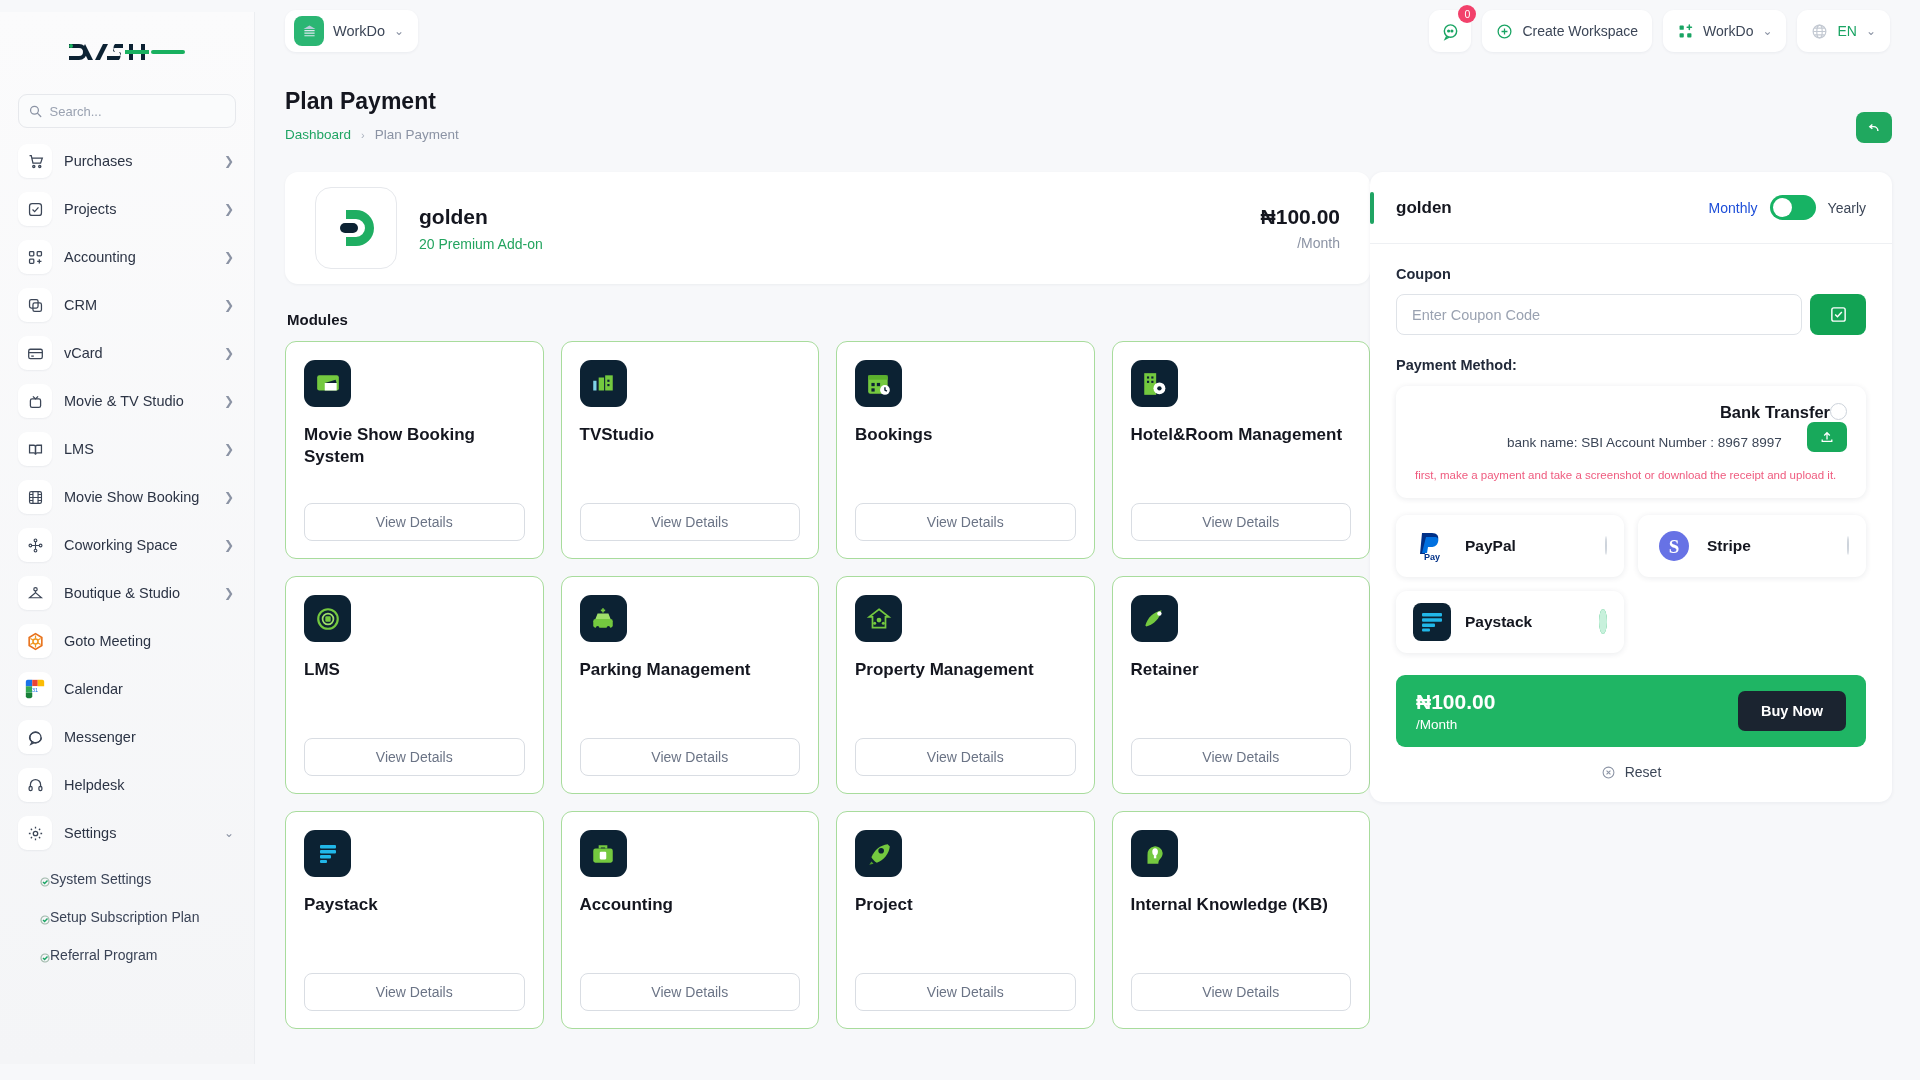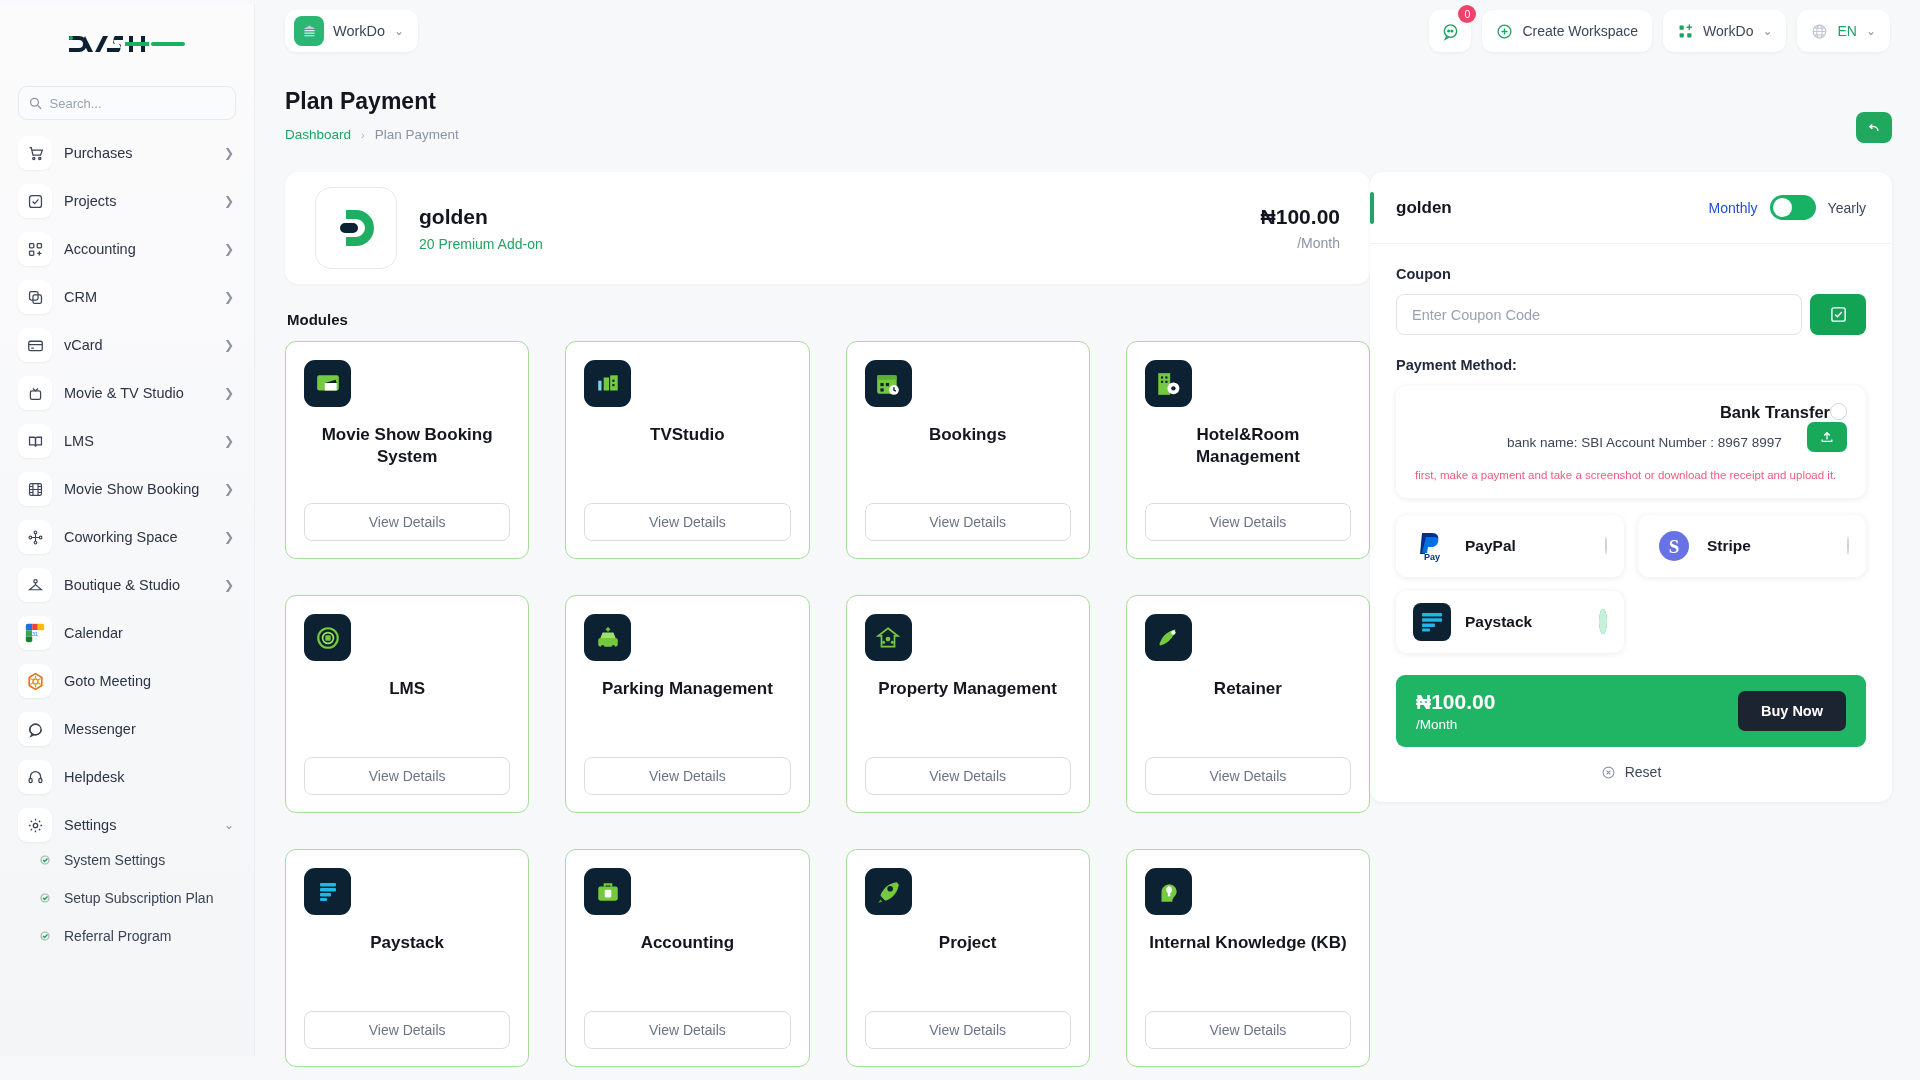--- a/index.html
+++ b/index.html
@@ -5,21 +5,21 @@
   * { box-sizing: border-box; margin: 0; padding: 0; }
   html, body {
     width: 1920px; height: 1080px;
     font-family: "Liberation Sans", sans-serif;
     background: #f7f8fa;
     overflow: hidden;
     color: #1b2559;
   }
   
   #sidebar {
-    position: absolute; left: 0; top: 4px;
+    position: absolute; left: 0; top: 12px;
     width: 255px; height: 1052px;
     background: linear-gradient(180deg,#fbfbfc 0%,#f4f5f7 100%);
     border-right: 1px solid #eceef1;
     overflow: hidden;
   }
   #logo-wrap { height: 78px; display: flex; align-items: center; justify-content: center; }
   .logo-svg { width: 124px; height: 34px; }
   #search-box {
     margin: 4px 18px 8px 18px; height: 34px;
     background: #fafbfc; border: 1px solid #e6e8ec; border-radius: 9px;
@@ -38,21 +38,21 @@
     cursor: pointer; border-radius: 10px;
   }
   .nav-ico {
     width: 34px; height: 34px; min-width: 34px; border-radius: 9px;
     background: #ffffff; box-shadow: 0 1px 2px rgba(20,30,60,.06);
     display: flex; align-items: center; justify-content: center;
   }
   .nav-label { font-size: 14.5px; color: #2c3445; flex: 1; white-space: nowrap; }
   .chev { color: #8b93a4; font-size: 12px; line-height: 1; }
   .sub-item {
-    display: flex; align-items: flex-start; gap: 14px;
+    display: flex; align-items: center; 
     height: 38px; margin-left: 40px; font-size: 14px; color: #3a4356; cursor: pointer;
   }
   .sub-dot { width: 10px; height: 10px; min-width: 10px; }
 
   
   #topbar { position: absolute; left: 255px; top: 0; right: 0; height: 72px; }
   .pill {
     background: #fff; border-radius: 11px; height: 42px;
     display: flex; align-items: center; gap: 9px; padding: 0 14px;
     box-shadow: 0 1px 3px rgba(20,30,60,.06); cursor: pointer;
@@ -99,21 +99,21 @@
     display: flex; align-items: center; justify-content: center; background: #fff;
   }
   #plan-meta { margin-left: 22px; }
   #plan-name { font-size: 21px; font-weight: bold; color: #14161f; }
   #plan-addons { font-size: 14px; color: #23a45f; margin-top: 7px; }
   #plan-price-wrap { margin-left: auto; text-align: right; }
   #plan-price { font-size: 21px; font-weight: bold; color: #14161f; }
   #plan-period { font-size: 14px; color: #8b93a4; margin-top: 6px; }
 
   #modules-title { font-size: 15px; font-weight: bold; color: #14161f; margin: 27px 0 13px 2px; }
-  #modules-grid { display: grid; grid-template-columns: repeat(4, 1fr); gap: 36px; text-align: center; }
+  #modules-grid { display: grid; grid-template-columns: repeat(4, 1fr); gap: 17px; }
   .mod-card {
     background: #fff; border: 1px solid #a8dc9c; border-radius: 11px;
     padding: 18px 18px 17px 18px; height: 218px;
     display: flex; flex-direction: column;
   }
   .mod-ico {
     width: 47px; height: 47px; border-radius: 11px; background: #0c2233;
     display: flex; align-items: center; justify-content: center;
   }
   .mod-name { font-size: 17px; font-weight: bold; color: #14161f; margin-top: 17px; line-height: 1.32; }
@@ -345,43 +345,43 @@
           <circle cx="10" cy="5" r="2"></circle>
             <path d="M10 7v2L3 15h14L10 9"></path>
         </svg>
         </span>
       <span class="nav-label">Boutique &amp; Studio</span>
       <span class="chev">❯</span>
     </div>
 
     <div class="nav-item">
       <span class="nav-ico">
+        <svg width="19" height="19" viewBox="0 0 24 24">
+          <path d="M12 2l8 5v10l-8 5-8-5V7z" fill="none" stroke="#e8701a" stroke-width="2"></path>
+          <circle cx="12" cy="12" r="3.2" fill="none" stroke="#f0961f" stroke-width="2"></circle>
+          <path d="M12 4.5v4M12 15.5v4M5.5 8.2l3.4 2M15.1 13.8l3.4 2M18.5 8.2l-3.4 2M8.9 13.8l-3.4 2" stroke="#f0961f" stroke-width="1.6"></path>
+        </svg>
+        </span>
+      <span class="nav-label">Goto Meeting</span>
+    </div>
+
+    <div class="nav-item">
+      <span class="nav-ico">
         <svg width="22" height="22" viewBox="0 0 24 24">
           <rect x="2" y="2" width="20" height="20" rx="2" fill="#fff"></rect>
           <path d="M2 4a2 2 0 0 1 2-2h5v7H2z" fill="#1a73e8"></path>
           <path d="M9 2h6v7H9z" fill="#ea4335"></path>
           <path d="M15 2h5a2 2 0 0 1 2 2v5h-7z" fill="#fbbc04"></path>
           <path d="M2 9h7v7H2z" fill="#34a853"></path>
           <path d="M2 16h7v4a2 2 0 0 1-2 2H4a2 2 0 0 1-2-2z" fill="#188038"></path>
           <rect x="9" y="9" width="6" height="7" fill="#fff"></rect>
           <text x="12" y="15.2" font-size="6" text-anchor="middle" fill="#1a73e8" font-family="Liberation Sans, sans-serif">31</text>
         </svg>
         </span>
       <span class="nav-label">Calendar</span>
-    </div>
-
-    <div class="nav-item">
-      <span class="nav-ico">
-        <svg width="19" height="19" viewBox="0 0 24 24">
-          <path d="M12 2l8 5v10l-8 5-8-5V7z" fill="none" stroke="#e8701a" stroke-width="2"></path>
-          <circle cx="12" cy="12" r="3.2" fill="none" stroke="#f0961f" stroke-width="2"></circle>
-          <path d="M12 4.5v4M12 15.5v4M5.5 8.2l3.4 2M15.1 13.8l3.4 2M18.5 8.2l-3.4 2M8.9 13.8l-3.4 2" stroke="#f0961f" stroke-width="1.6"></path>
-        </svg>
-        </span>
-      <span class="nav-label">Goto Meeting</span>
     </div>
 
     <div class="nav-item">
       <span class="nav-ico">
         <svg width="17" height="17" viewBox="0 0 20 20" fill="none" stroke="#3c4657" stroke-width="1.5">
           <path d="M17 10a7 6 0 1 1-3-4.9"></path>
             <circle cx="10" cy="10" r="6.5"></circle>
             <path d="M6 15l-1.5 3 4-2"></path>
         </svg>
         </span>

